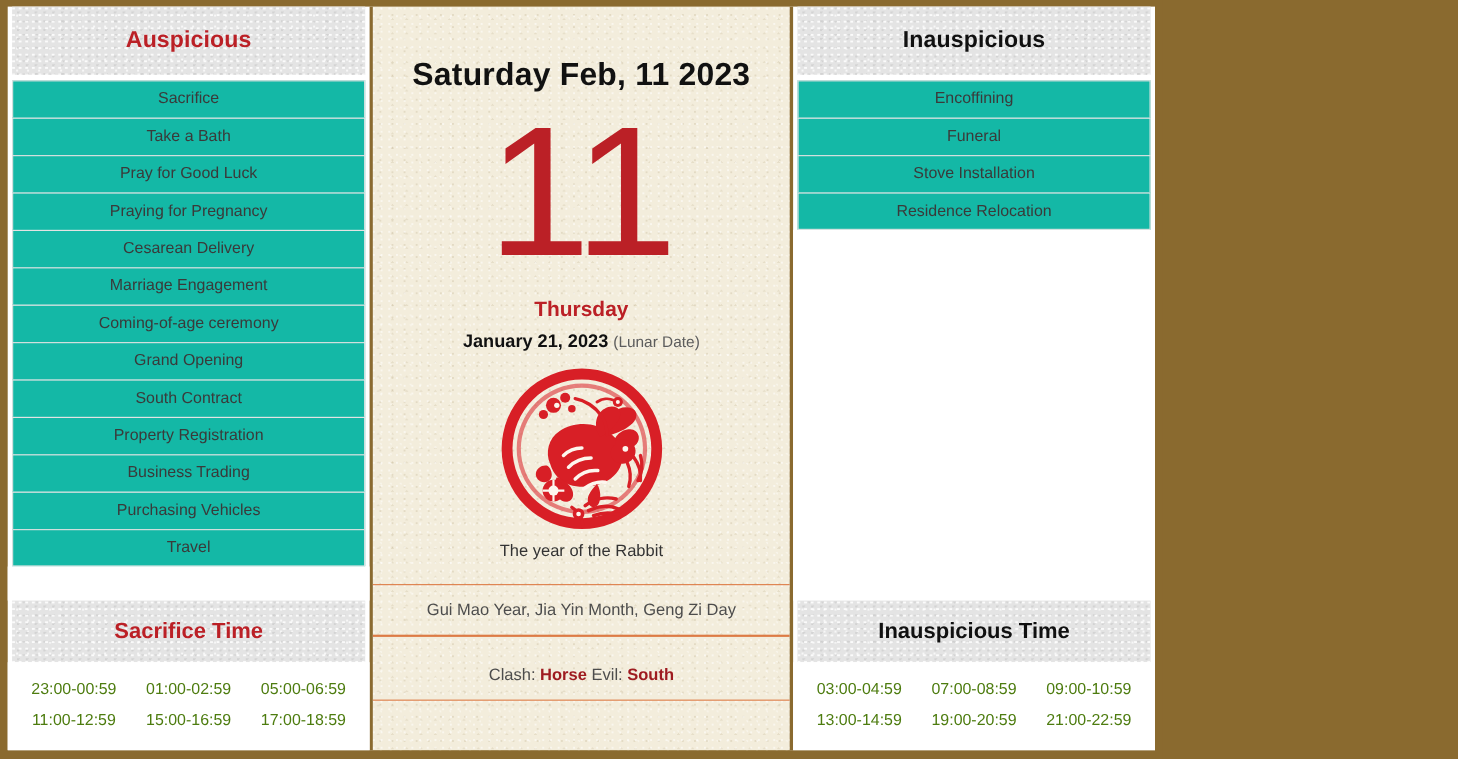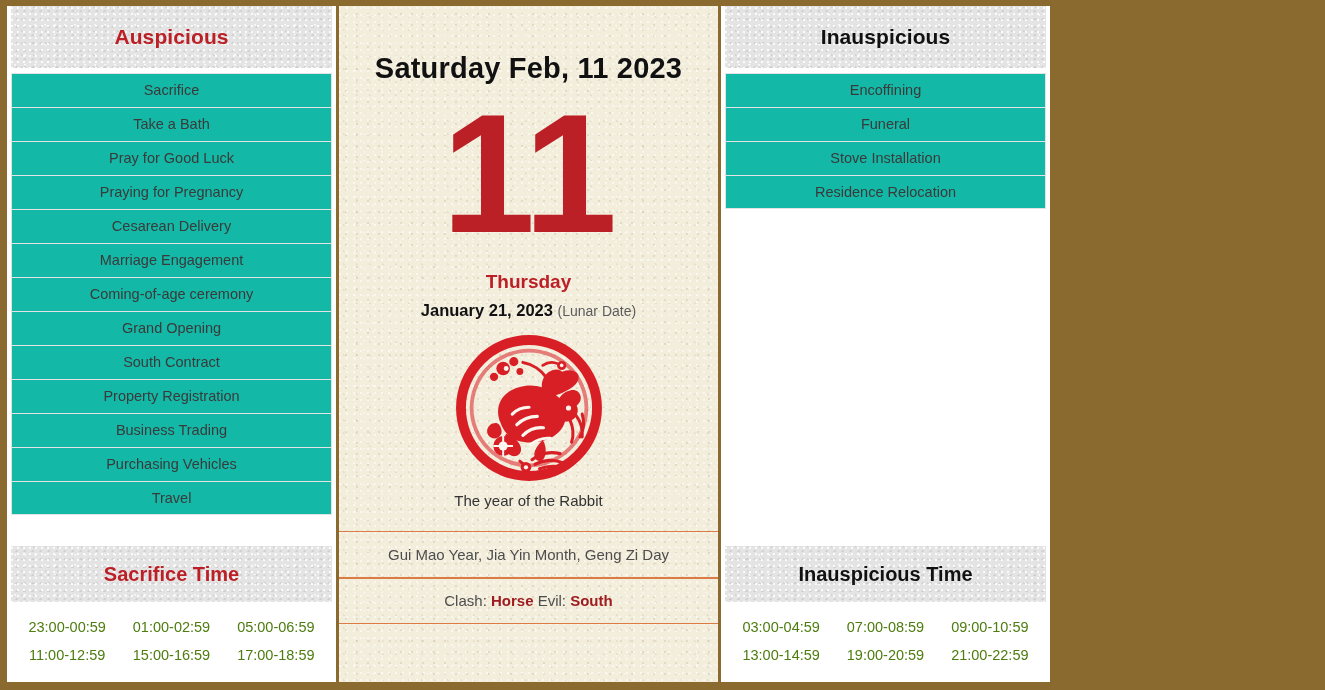--- a/index.html
+++ b/index.html
@@ -128,21 +128,21 @@
     font-size: 29px;
     font-weight: bold;
     color: #111111;
     letter-spacing: .2px;
   }
 
   .big-day {
     margin-top: 14px;
     font-size: 168px;
     line-height: 150px;
-    font-weight: bold;
+    font-weight: normal;
     color: #bb2026;
     letter-spacing: -2px;
   }
 
   .weekday {
     margin-top: 22px;
     font-size: 19px;
     font-weight: bold;
     color: #bb2026;
   }
@@ -182,21 +182,21 @@
     padding: 14px 18px 14px 18px;
     text-align: center;
   }
   .info-pillar {
     font-size: 15px;
     color: #4d4d4d;
     padding-bottom: 14px;
     border-bottom: 2px solid #dd7b45;
   }
   .info-clash {
-    padding-top: 13px;
+    padding-top: 26px;
     font-size: 15px;
     color: #4d4d4d;
   }
   .info-clash b { color: #9e1b20; font-weight: bold; }
 </style>
 </head>
 <body>
 
 <div id="page">
 

